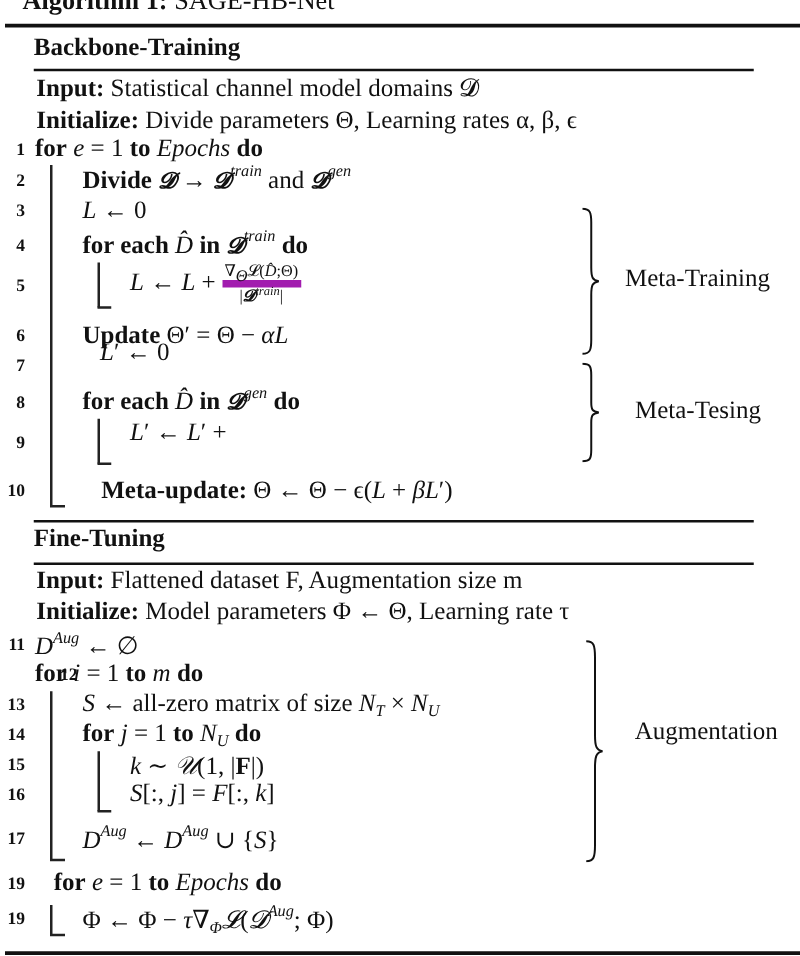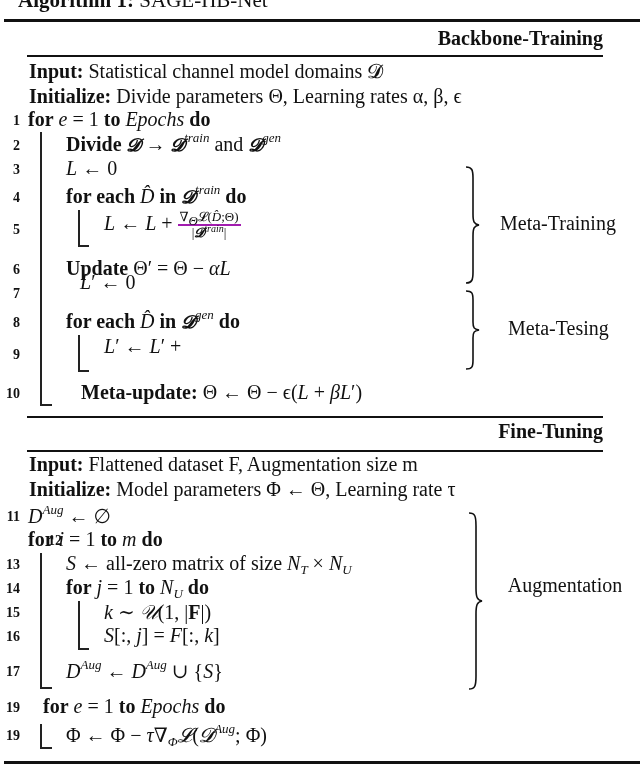--- a/index.html
+++ b/index.html
@@ -2,30 +2,30 @@
 <html><head>
 <meta charset="utf-8">
 <style>
   html, body { margin:0; padding:0; background:#ffffff; }
   body { width:640px; height:765px; position:relative; overflow:hidden;
          font-family:"Liberation Serif", "DejaVu Serif", serif; color:#111; }
   .abs { position:absolute; white-space:nowrap; }
   .title { left:18px; top:-12px; font-size:21px; }
   .title b { font-weight:bold; }
   .rule { position:absolute; background:#111; }
-  .sechead { position:absolute; left:27px; width:576px; text-align:right; font-weight:bold; font-size:20px; }
+  .sechead { position:absolute; left:27px; width:576px; text-align:left; font-weight:bold; font-size:20px; }
   .ln { position:absolute; left:0; width:20px; text-align:right; font-weight:bold; font-size:14px; }
   .line { position:absolute; font-size:20px; white-space:nowrap; }
   .kw { font-weight:bold; }
   .m { font-style:italic; }
   .cal { font-style:italic; font-weight:bold; font-family:"DejaVu Serif", serif; font-size:18px; }
   sup { font-size:13px; font-style:italic; vertical-align:9px; line-height:0; }
   sub { font-size:13px; font-style:italic; vertical-align:-4px; line-height:0; }
   .frac { display:inline-block; vertical-align:middle; text-align:center; font-size:13px; line-height:14px; }
-  .frac .num { display:block; border-bottom:2px solid #a21caf; padding:0 2px; }
+  .frac .num { display:block; border-bottom:6px solid #a21caf; padding:0 2px; }
   .frac .den { display:block; padding:0 2px; }
   .vbar { position:absolute; width:1.5px; background:#222; }
   .hfoot { position:absolute; height:1.5px; background:#222; }
   .brace { position:absolute; }
   .brace-label { position:absolute; font-size:20px; text-align:center; }
 </style>
 </head>
 <body>
 
 <div class="abs title">

